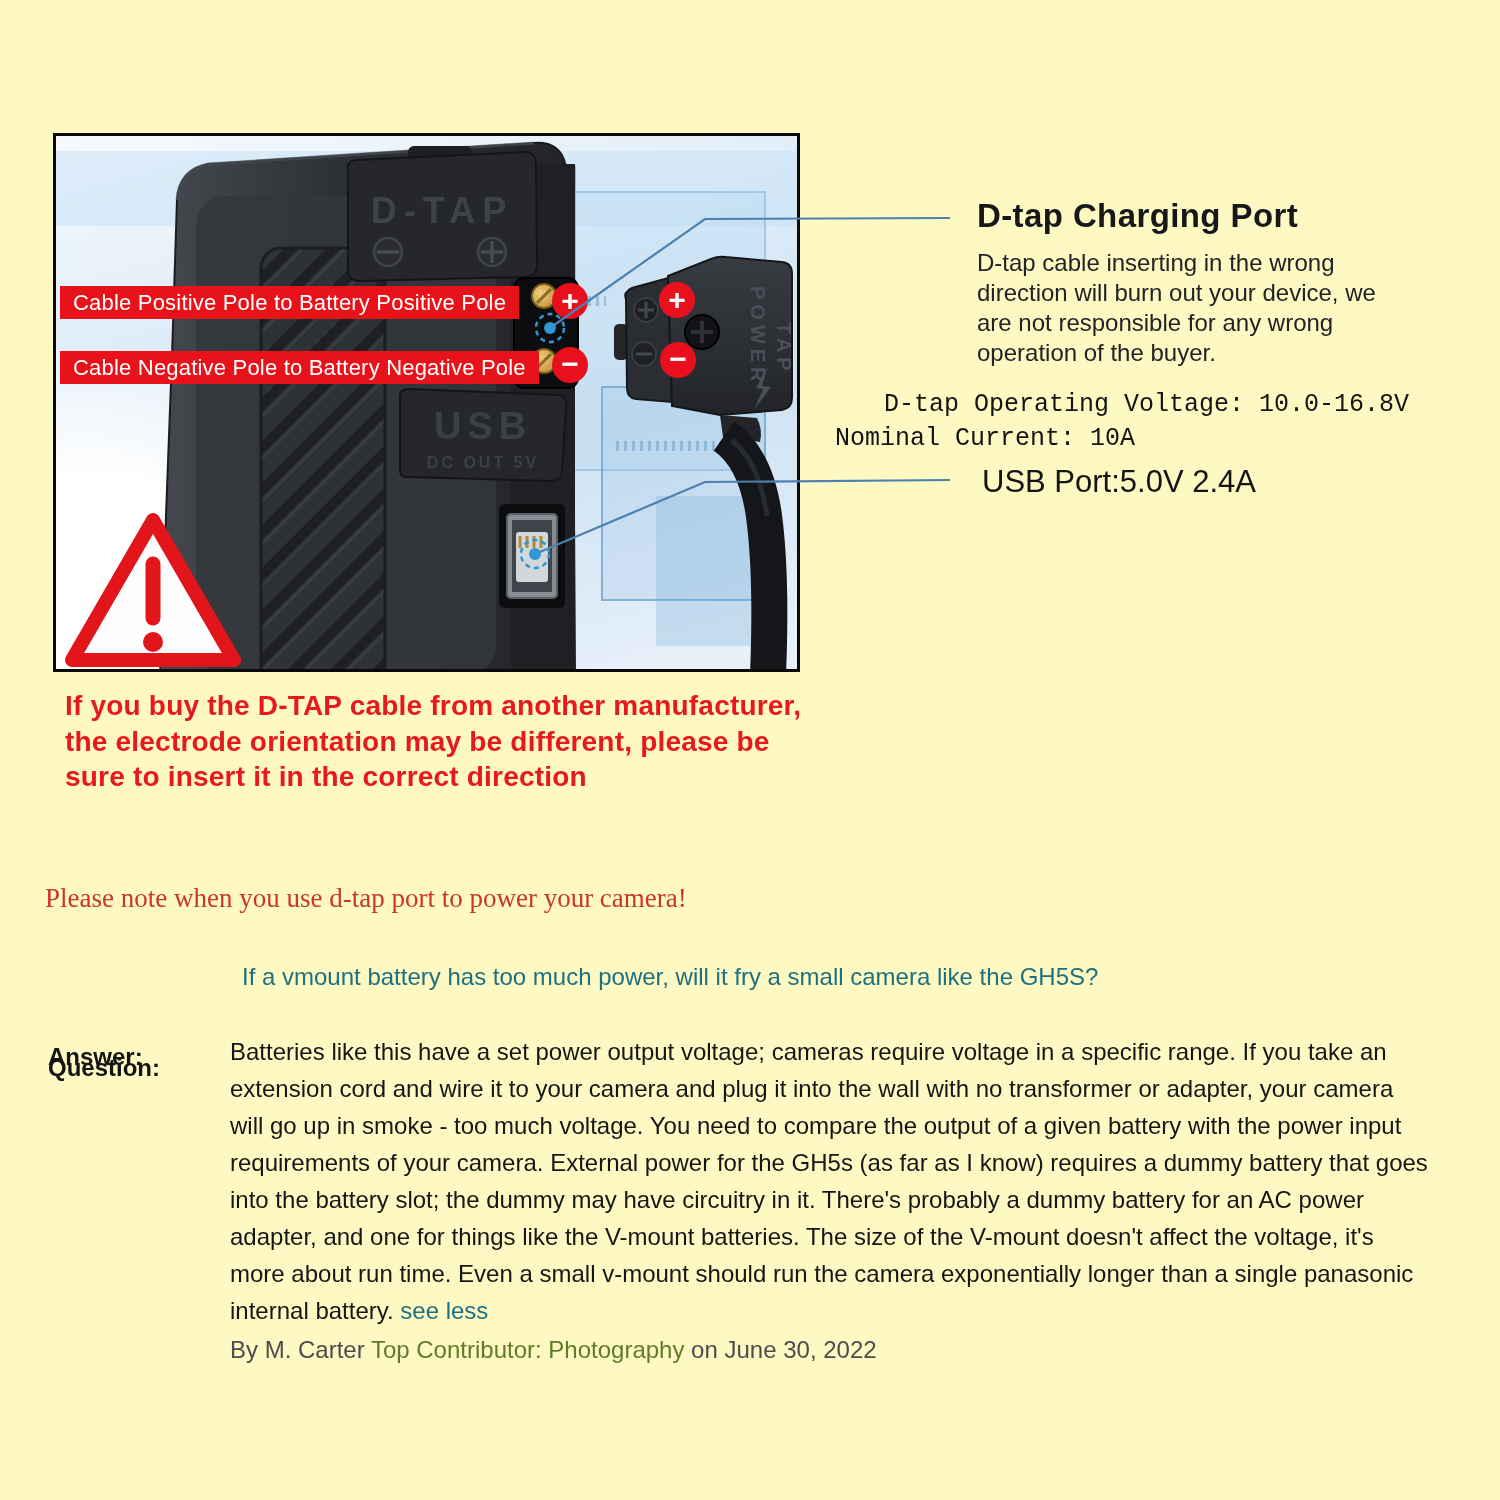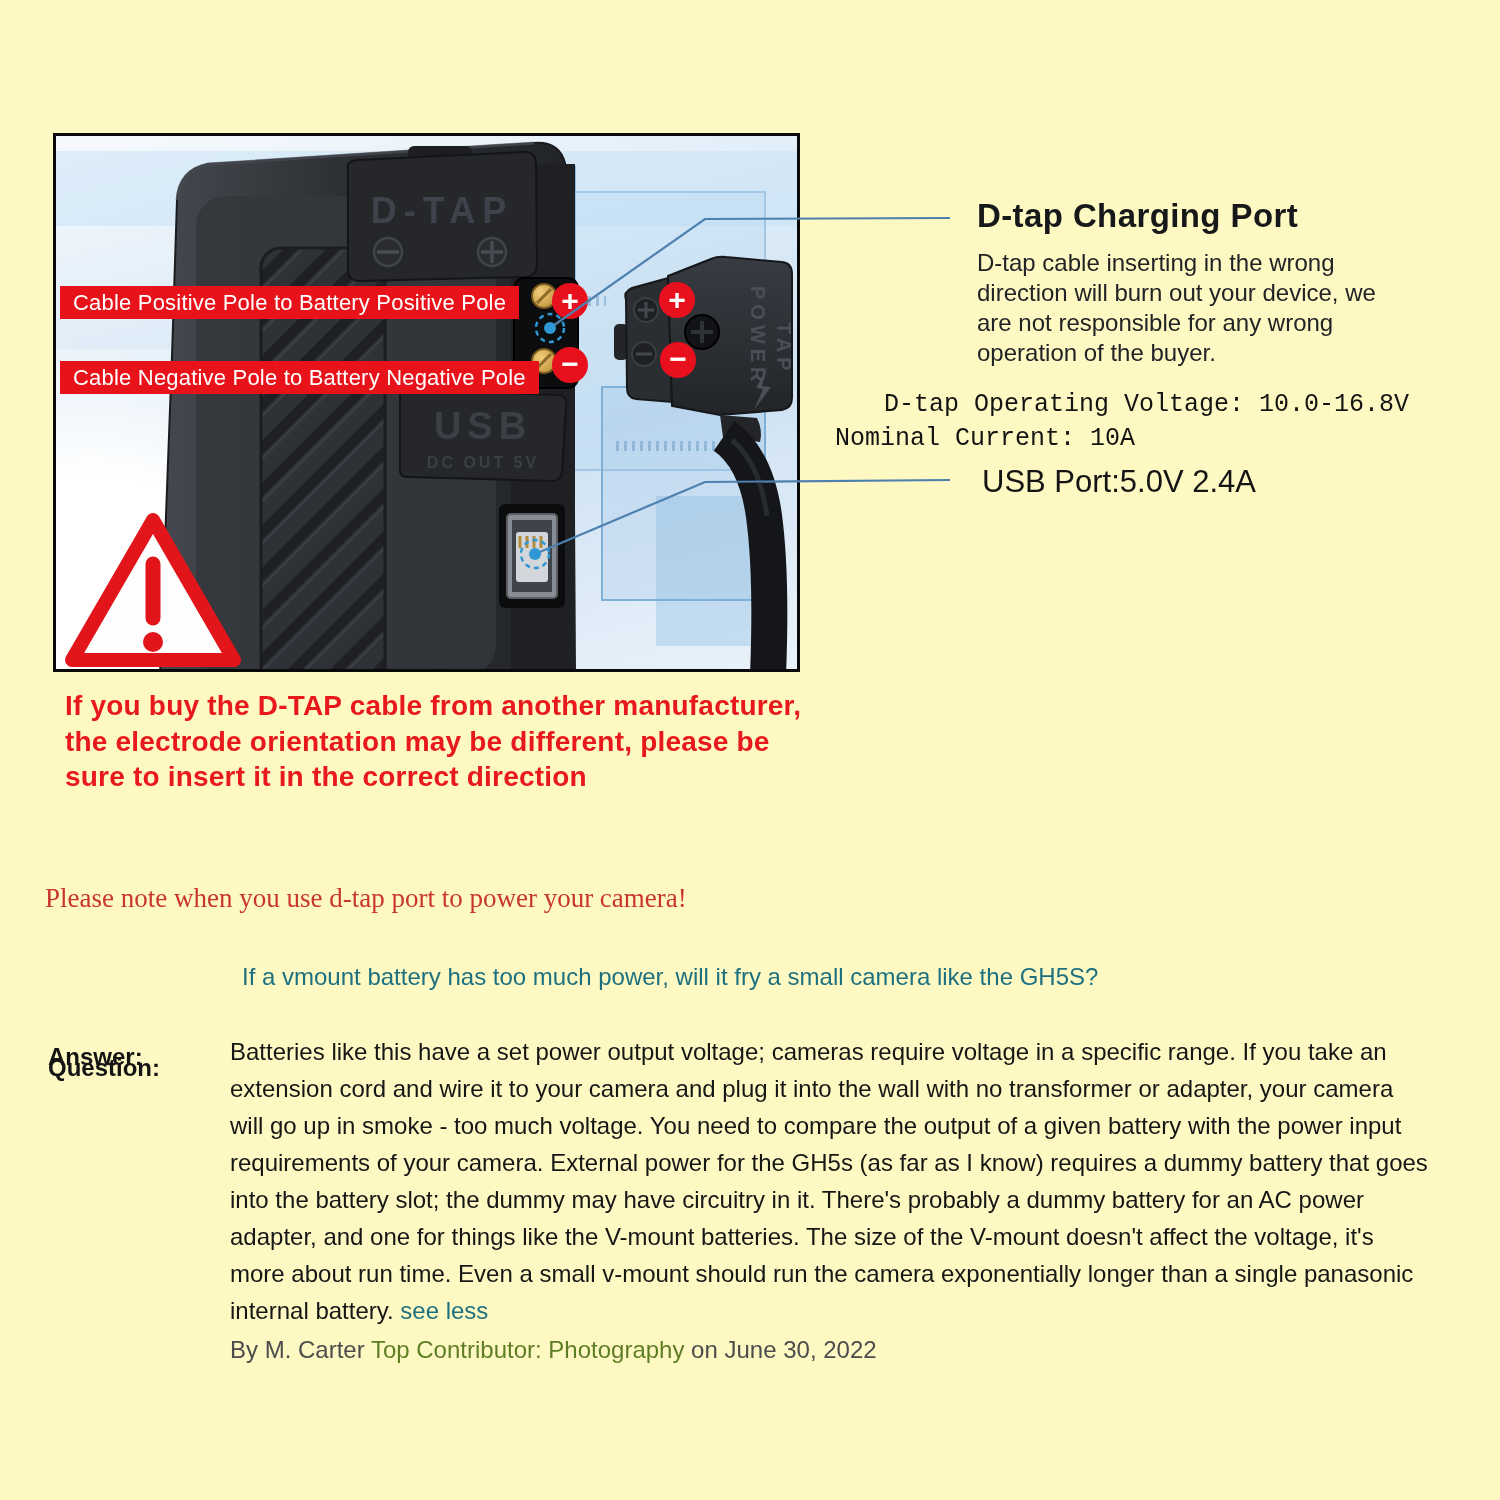--- a/index.html
+++ b/index.html
@@ -22,21 +22,21 @@
   .dash-row { position:absolute; height:10px; opacity:.55;
     background:repeating-linear-gradient(90deg,#6f9fc8 0 3px, rgba(0,0,0,0) 3px 8px); }
   #photo-svg { position:absolute; left:0; top:0; }
 
   .pole-label {
     position:absolute; left:4px; height:33px; background:#e8131a; color:#ffffff;
     font-size:22px; font-weight:500; letter-spacing:.2px;
     display:flex; align-items:center; padding:0 13px; white-space:nowrap;
   }
   #label-positive { top:150px; }
-  #label-negative { top:225px; }
+  #label-negative { top:215px; }
 
   
   #callout-overlay { position:absolute; left:0; top:0; pointer-events:none; }
 
   
   .annot { position:absolute; color:#17181a; }
   #dtap-title { left:977px; top:197px; font-size:33px; font-weight:700; letter-spacing:.4px; }
   #dtap-desc  { left:977px; top:248px; width:432px; font-size:24px; line-height:30px; color:#222326; }
   .mono-line  { font-family:"Liberation Mono", monospace; font-size:25px; color:#141414; white-space:nowrap; }
   #dtap-voltage { left:884px; top:390px; }

